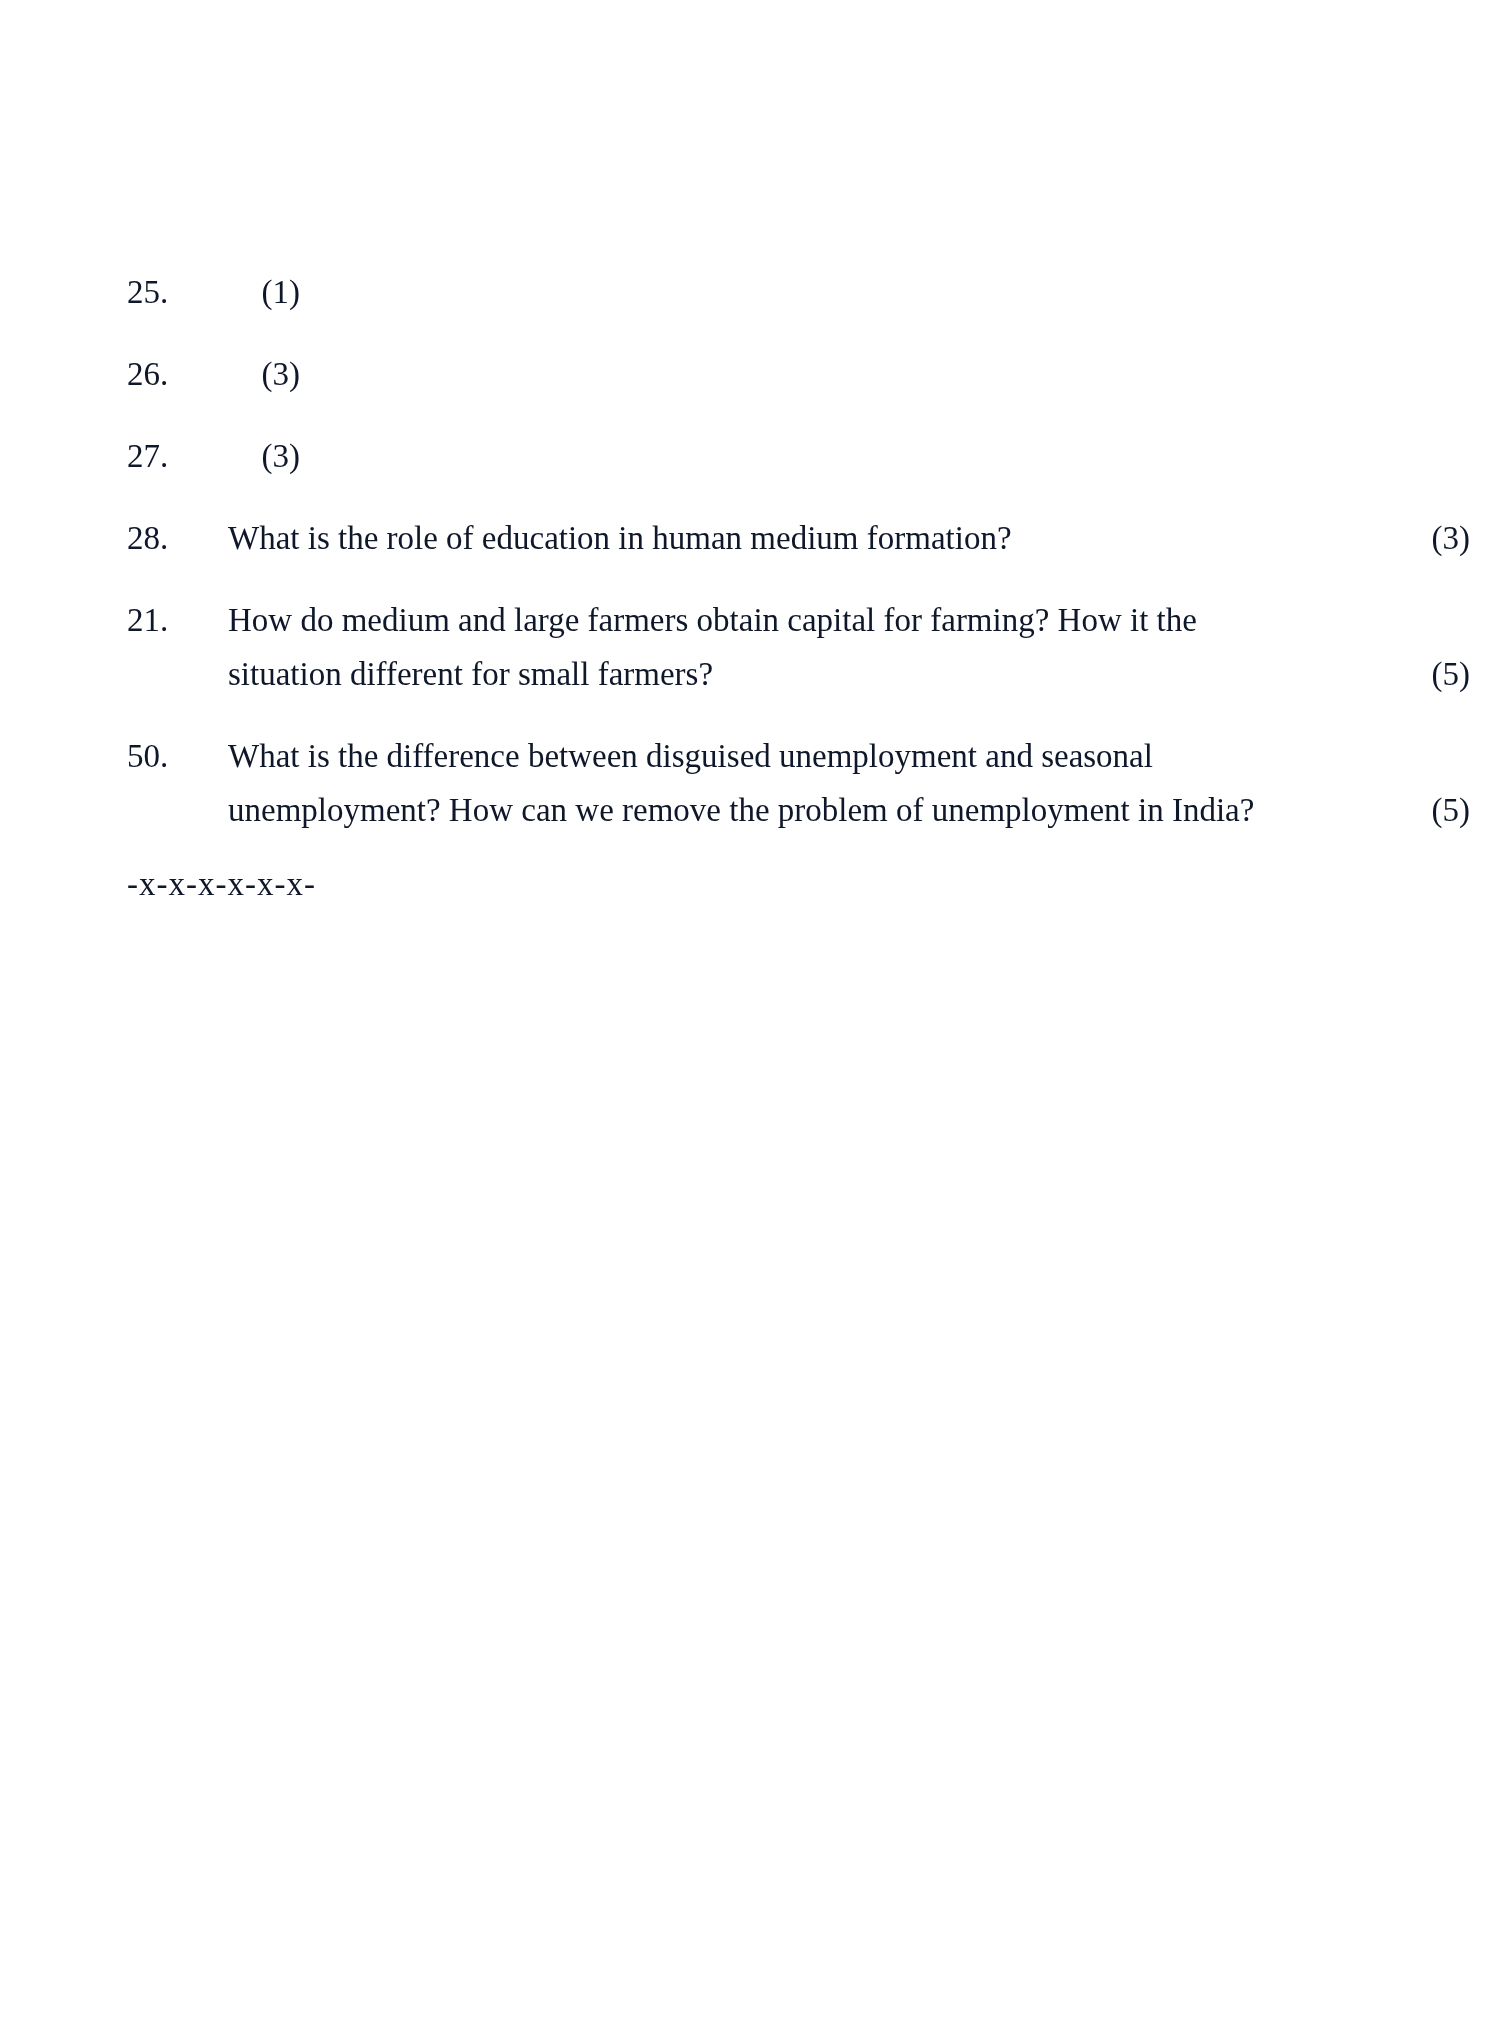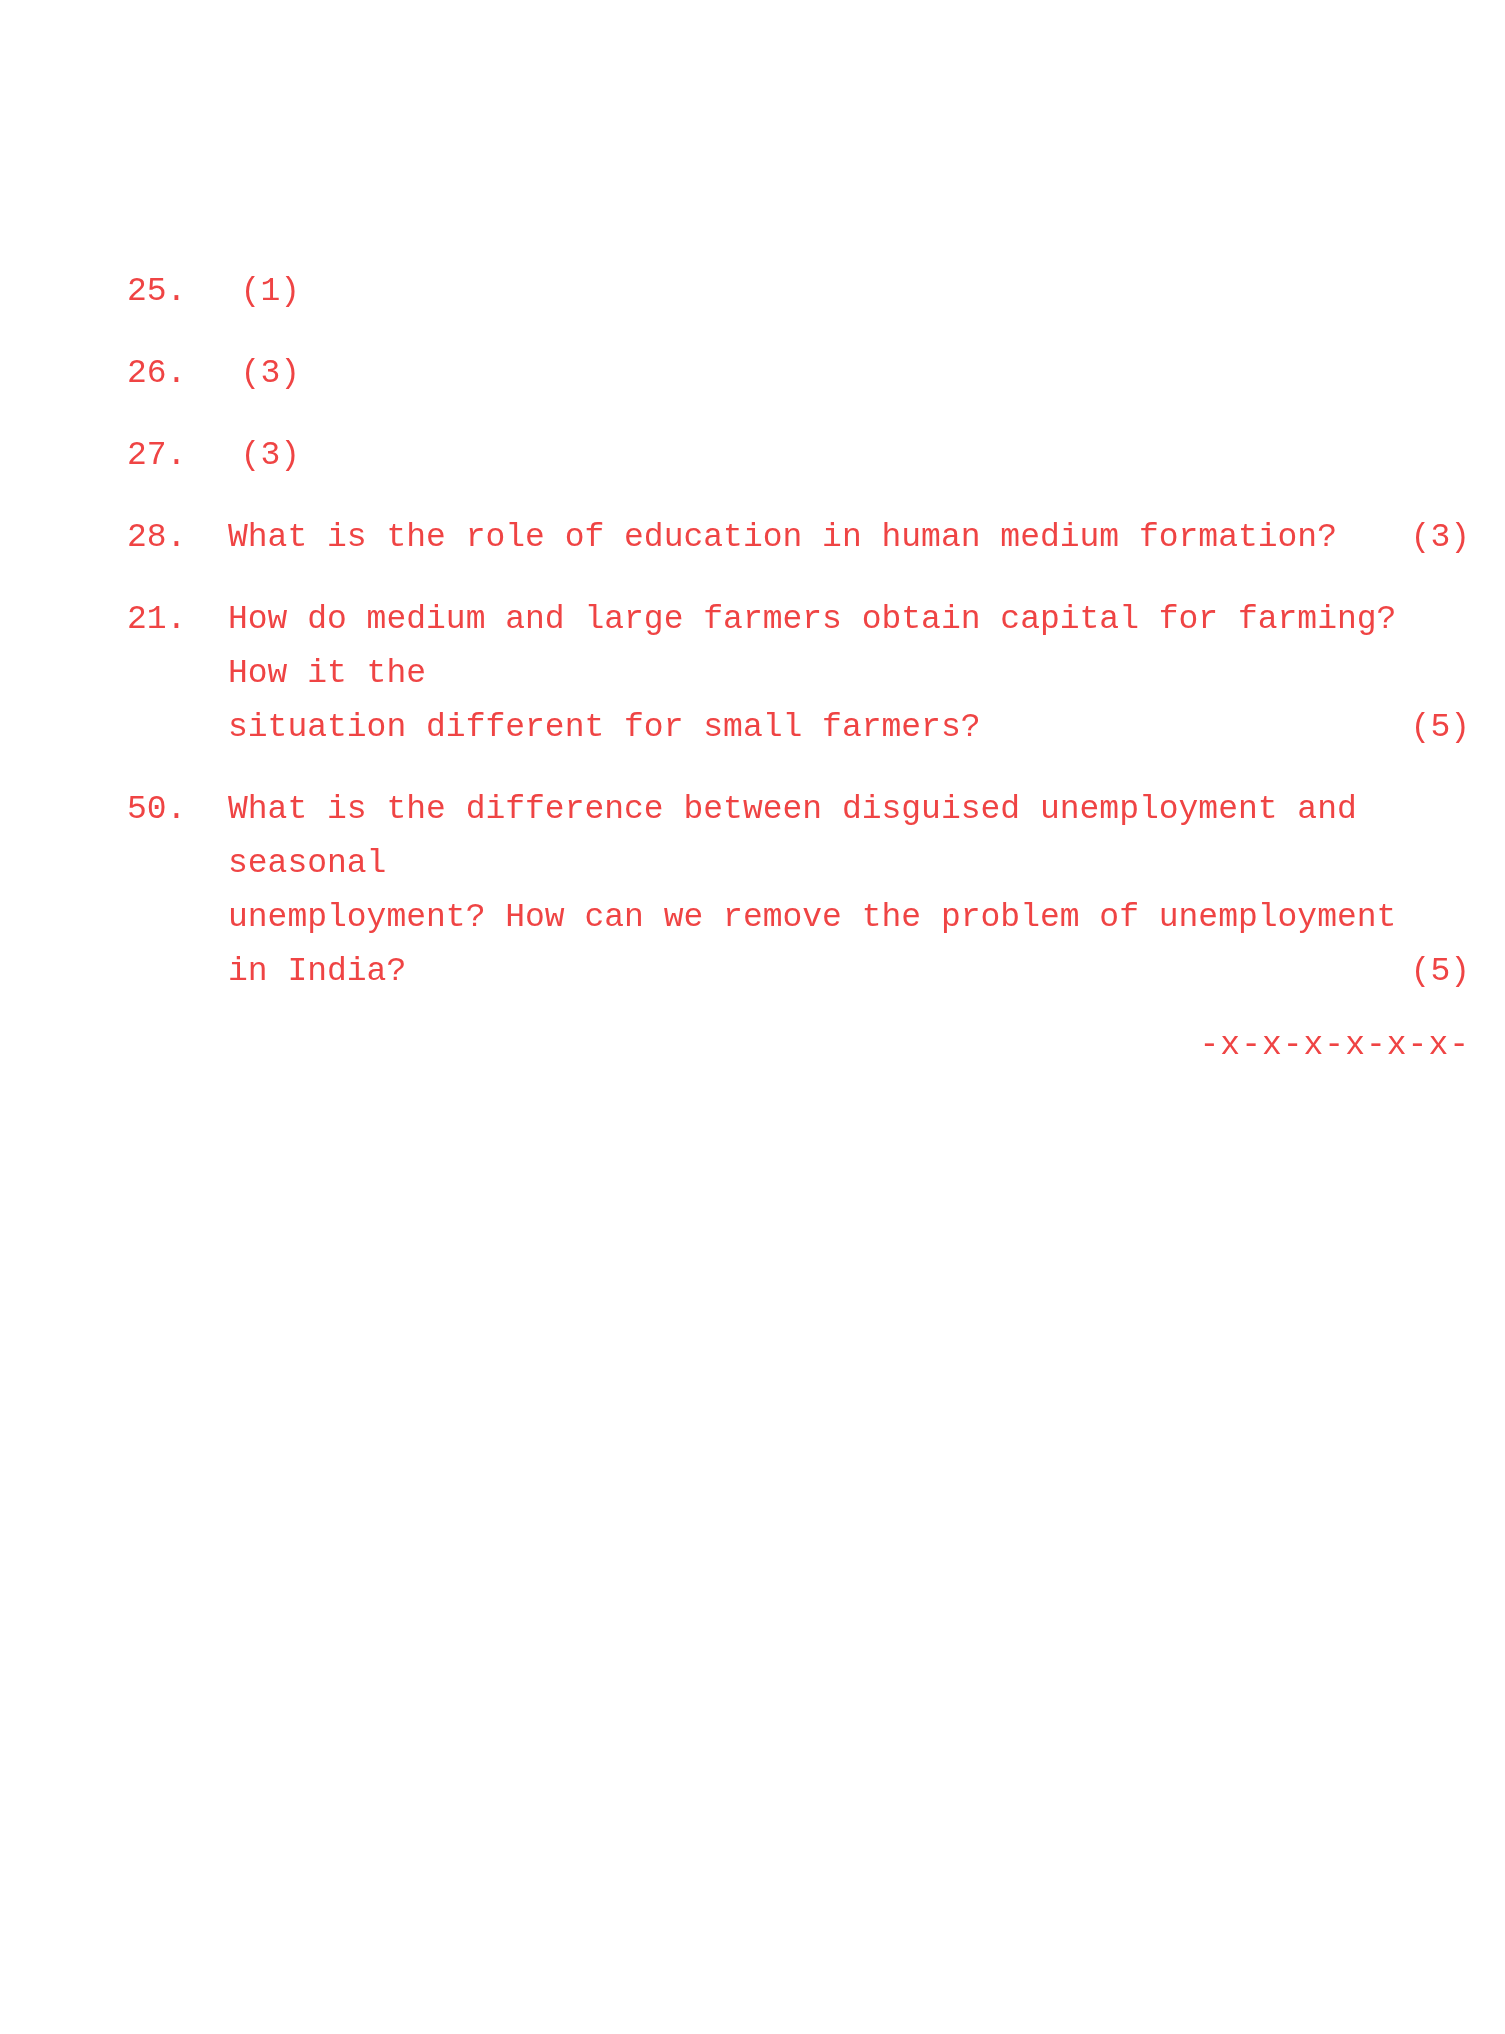--- a/index.html
+++ b/index.html
@@ -7,22 +7,22 @@
     margin: 0;
     padding: 0;
     background: #ffffff;
   }
   .page {
     position: relative;
     width: 1505px;
     height: 2034px;
     background: #ffffff;
     overflow: hidden;
-    font-family: Liberation Mono, monospace;
-    color: #ef4444;
+    font-family: Liberation Serif, serif;
+    color: #0f172a;
   }
   .content {
     position: absolute;
     top: 265px;
     left: 127px;
     width: 1343px;
   }
   .q-row {
     display: flex;
     align-items: stretch;
@@ -40,21 +40,21 @@
     white-space: pre-line;
   }
   .q-marks {
     flex: none;
     width: 72px;
     text-align: right;
     align-self: flex-end;
   }
   .separator {
     margin-top: -8px;
-    text-align: right;
+    text-align: left;
     font-size: 33px;
     line-height: 54px;
     letter-spacing: 1px;
   }
 </style>
 </head>
 <body>
 
 <div class="page">
   <div class="content">

